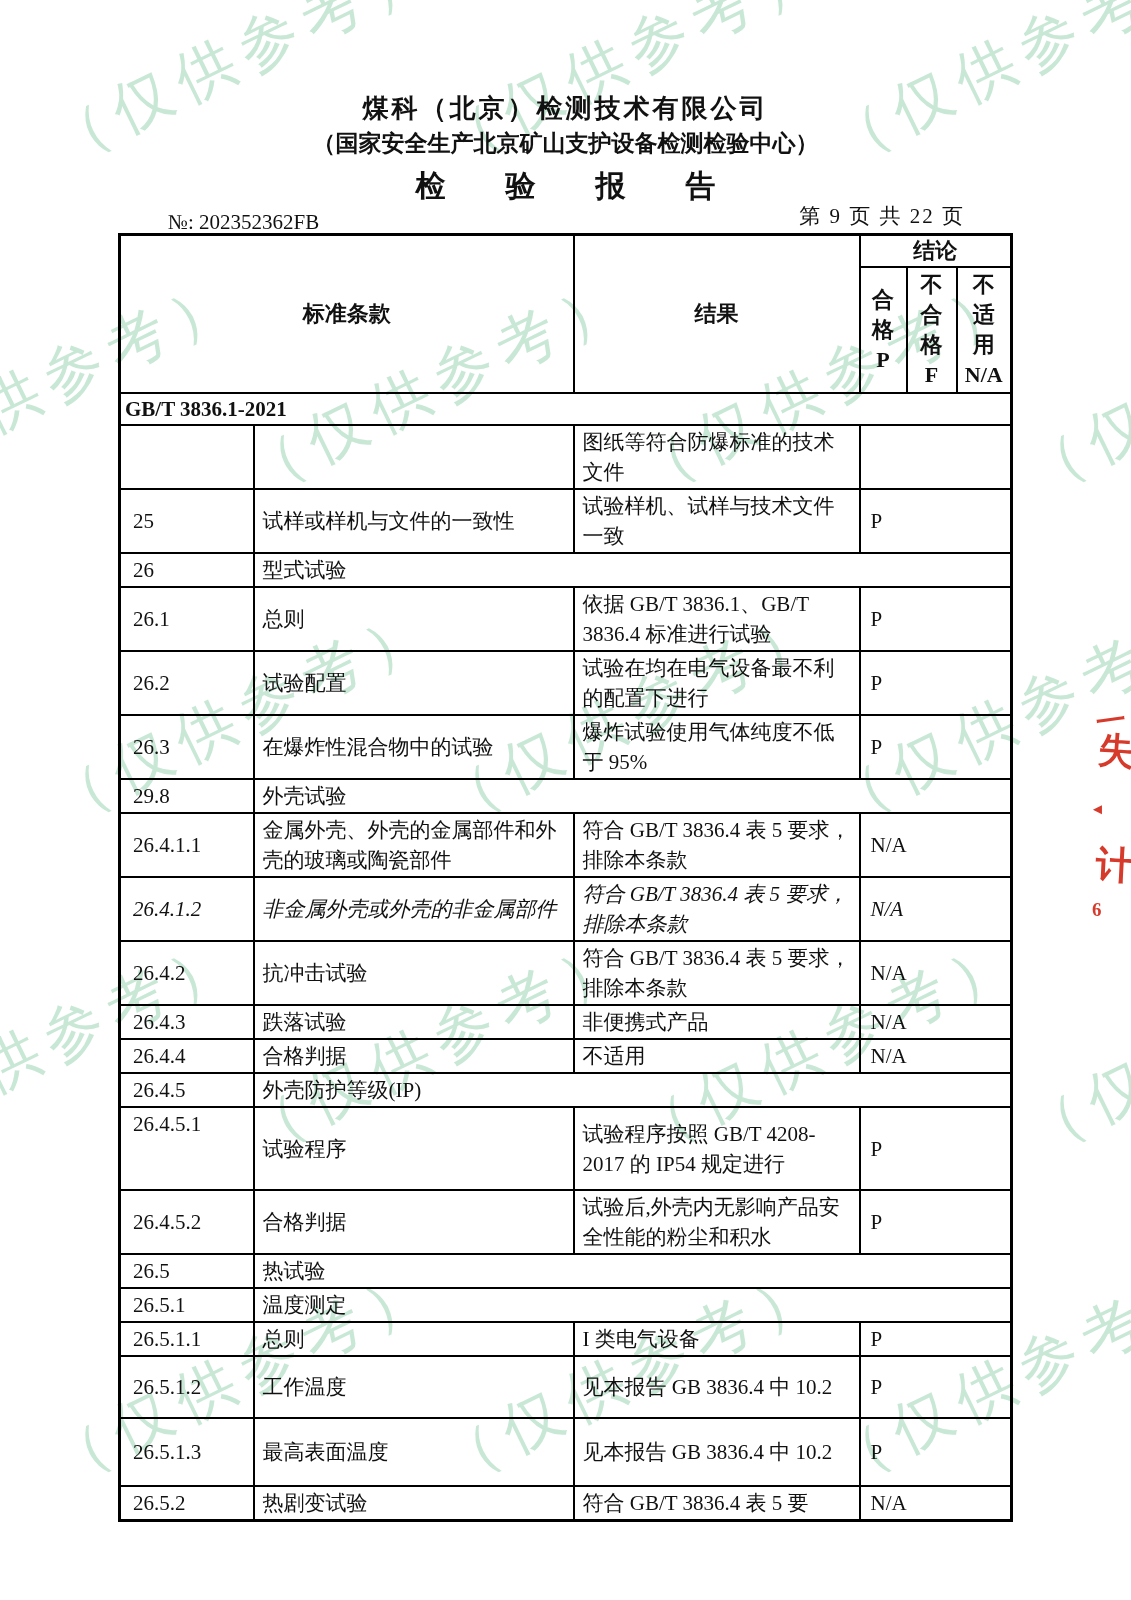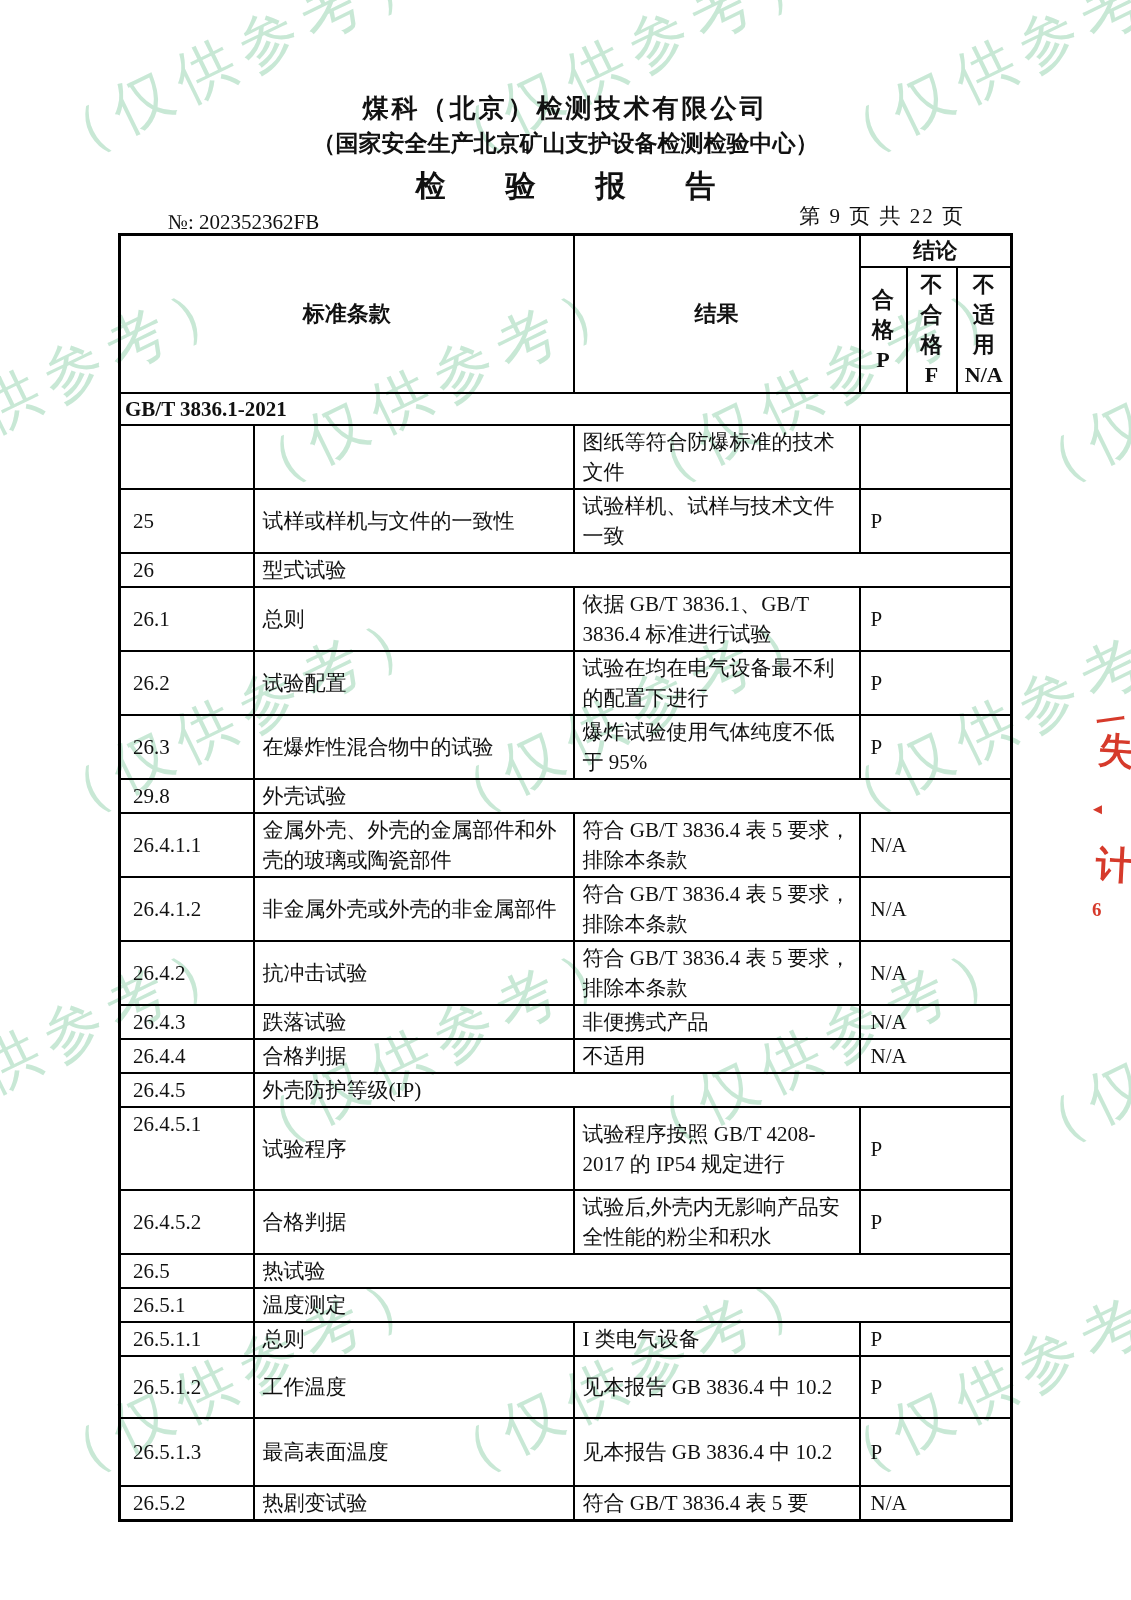--- a/index.html
+++ b/index.html
@@ -177,21 +177,21 @@
         <tr style="height: 28px;">
           <td class="c-num">29.8</td>
           <td colspan="5" class="c-title">外壳试验</td>
         </tr>
         <tr style="height: 62px;">
           <td class="c-num">26.4.1.1</td>
           <td class="c-title">金属外壳、外壳的金属部件和外壳的玻璃或陶瓷部件</td>
           <td class="c-result">符合 GB/T 3836.4 表 5 要求，排除本条款</td>
           <td colspan="3" class="c-concl">N/A</td>
         </tr>
-        <tr style="height: 60px;">
+        <tr style="height: 60px; font-style: italic;">
           <td class="c-num">26.4.1.2</td>
           <td class="c-title">非金属外壳或外壳的非金属部件</td>
           <td class="c-result">符合 GB/T 3836.4 表 5 要求，排除本条款</td>
           <td colspan="3" class="c-concl">N/A</td>
         </tr>
         <tr style="height: 62px;">
           <td class="c-num">26.4.2</td>
           <td class="c-title">抗冲击试验</td>
           <td class="c-result">符合 GB/T 3836.4 表 5 要求，排除本条款</td>
           <td colspan="3" class="c-concl">N/A</td>

